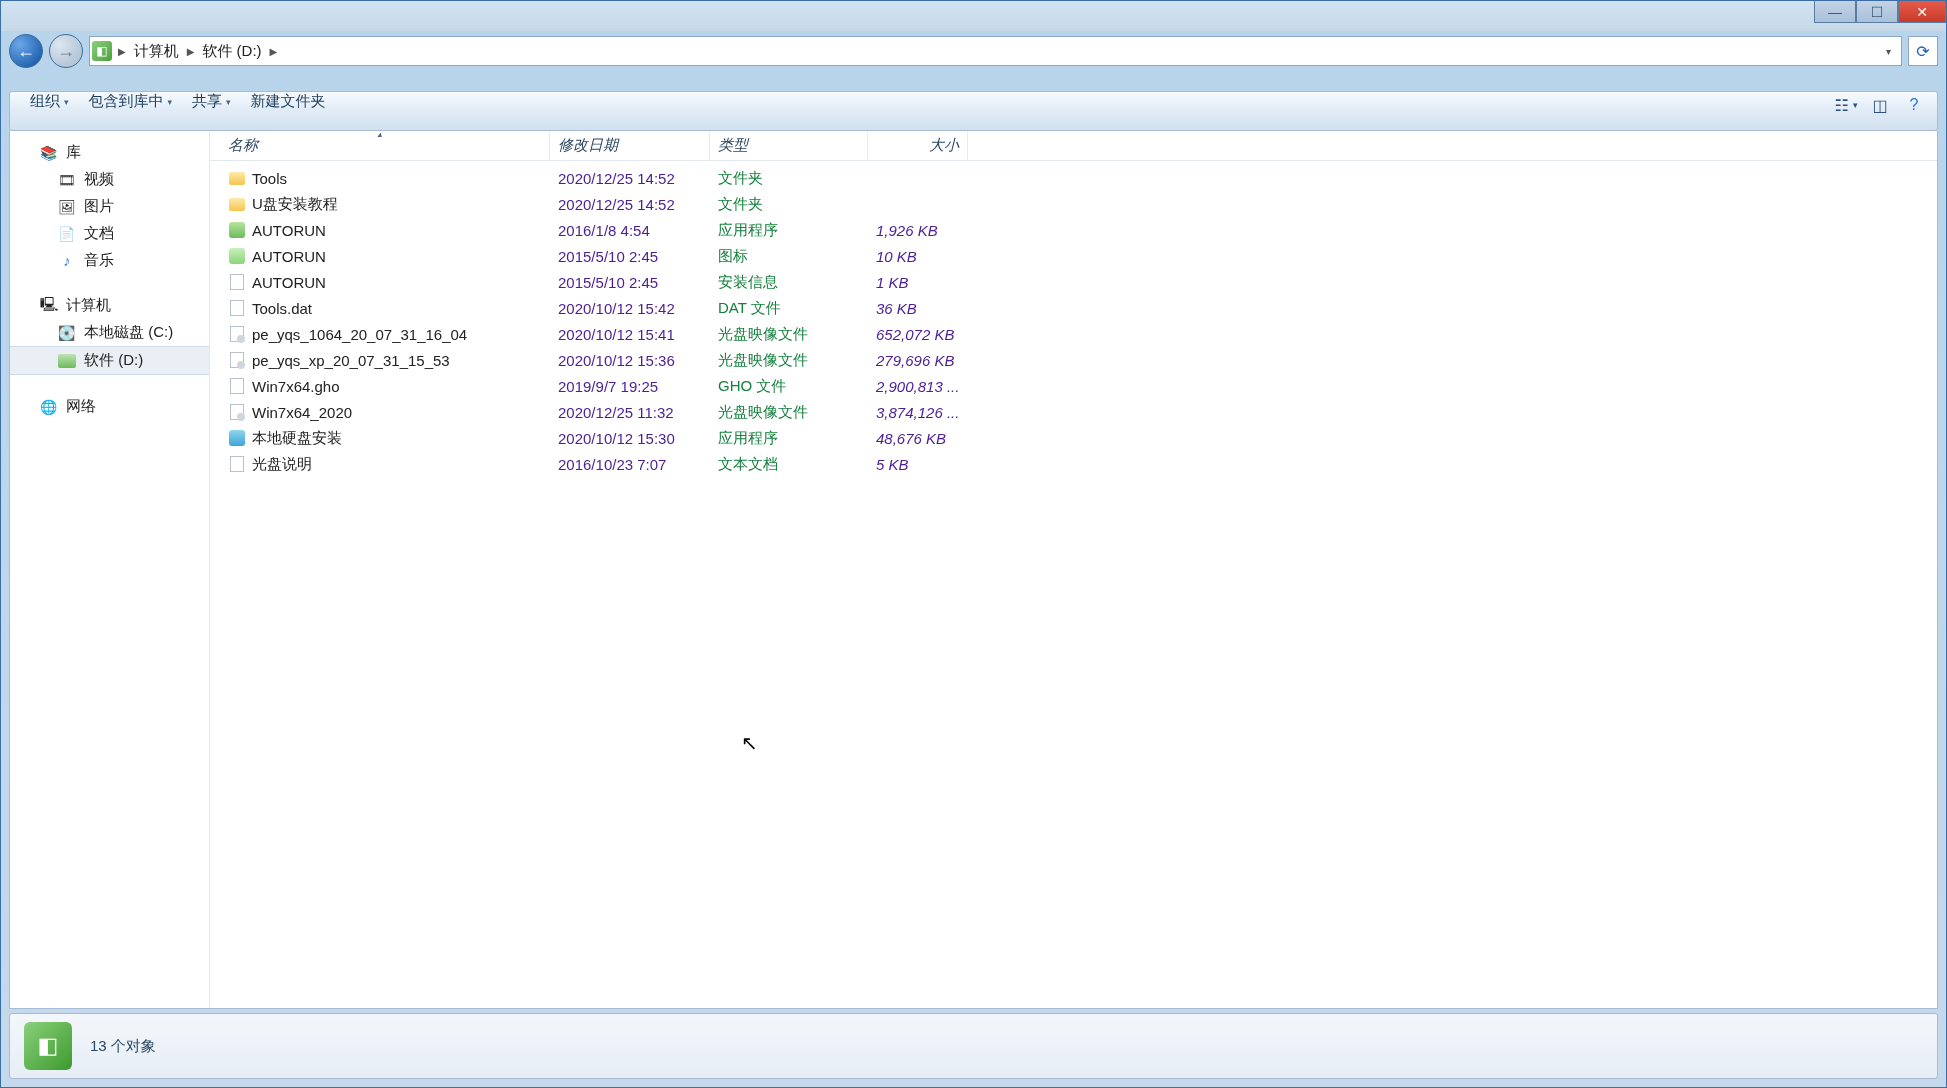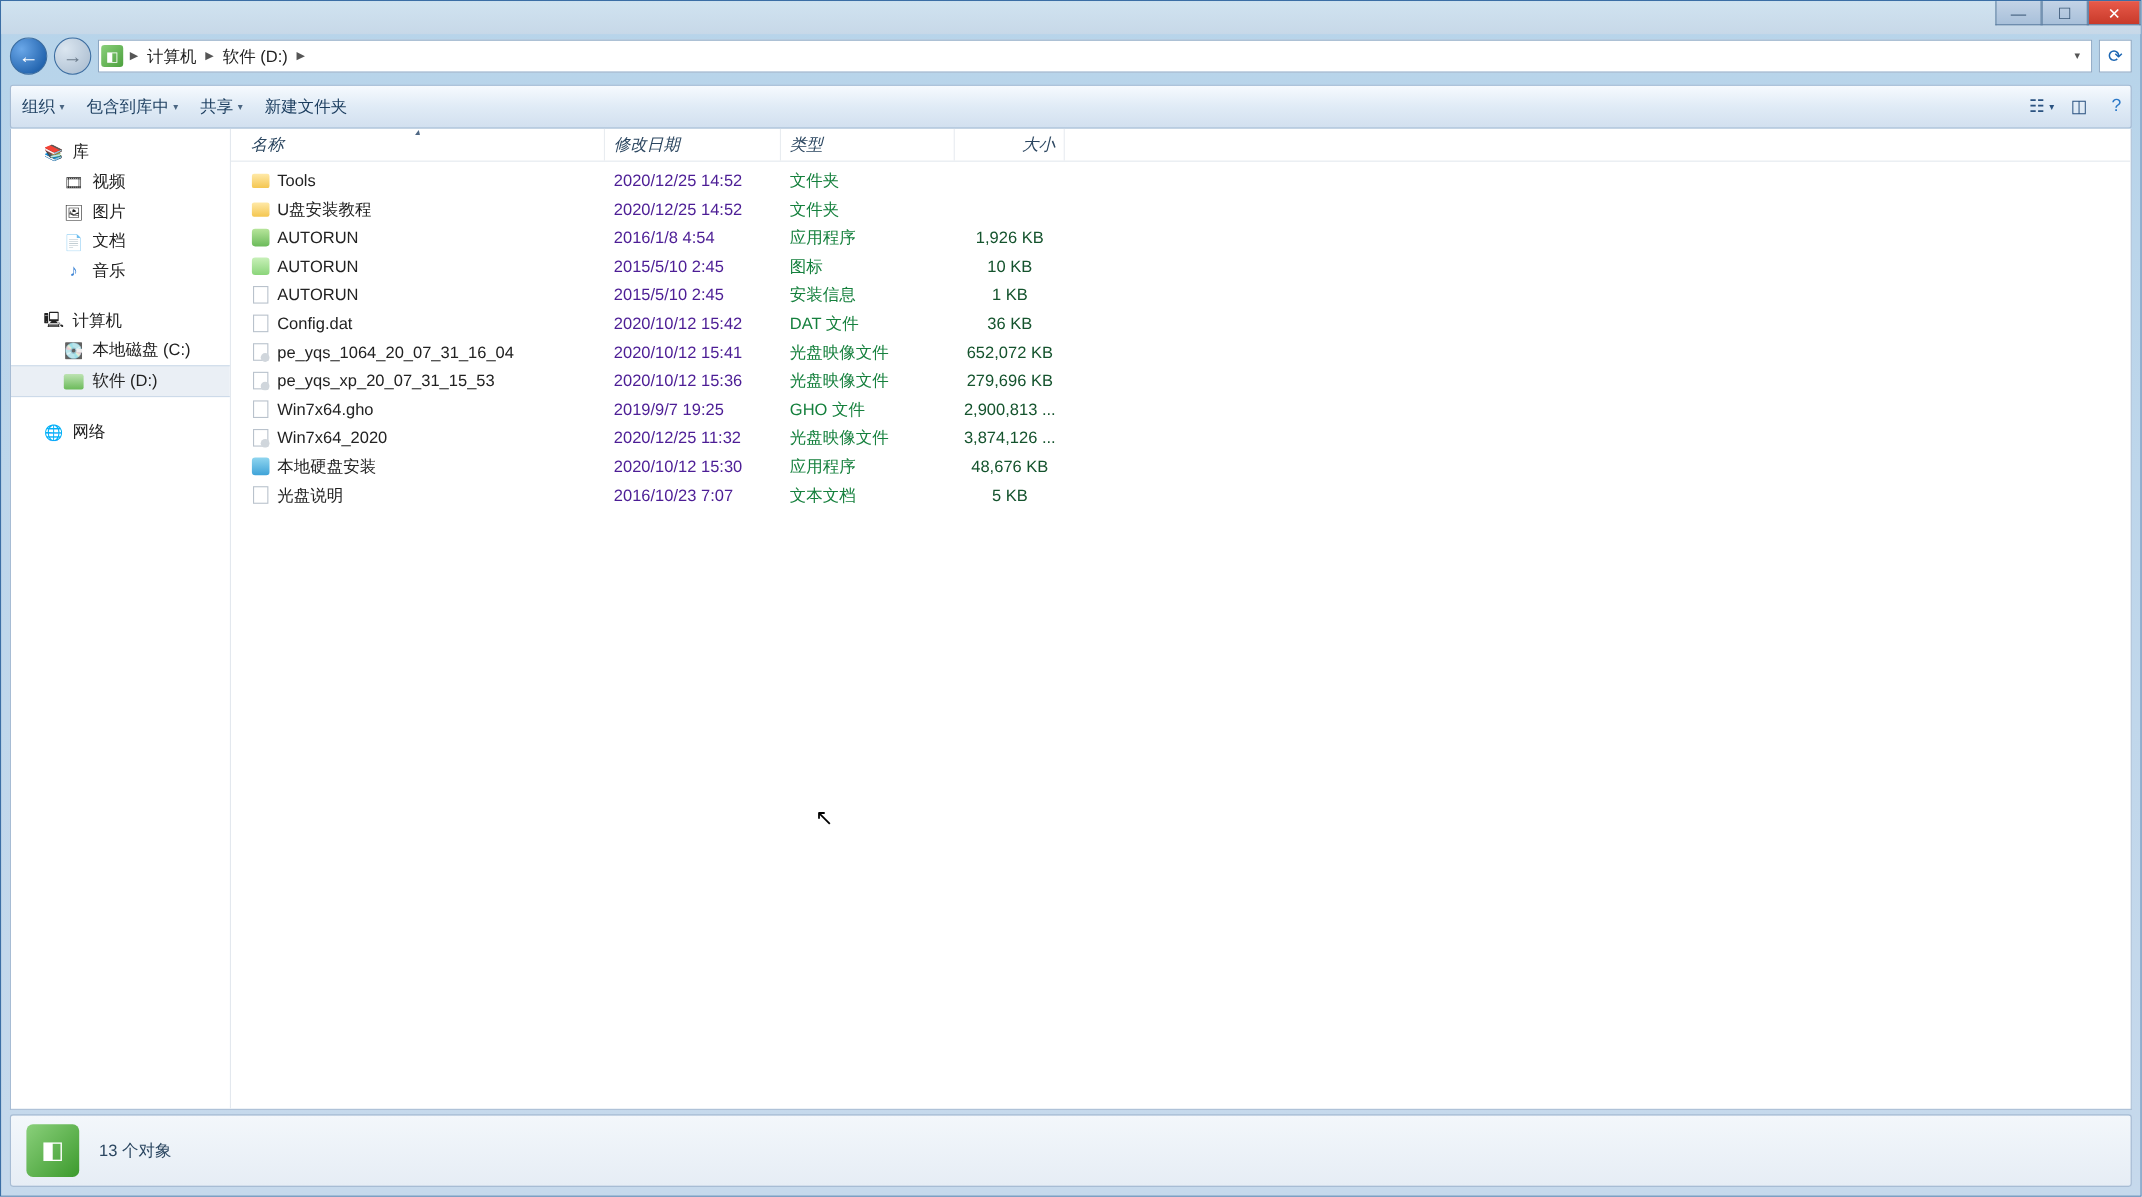--- a/index.html
+++ b/index.html
@@ -85,27 +85,27 @@
   background: #fff;
   border: 1px solid #8ba7c4;
   display: flex; align-items: center;
   padding: 0 6px;
 }
 .searchbox input { flex:1; border:none; outline:none; font-style:italic; color:#888; font-size:14px; }
 .searchbox .sicon { color:#3b6ea5; }
 
 .toolbar {
   height: 40px;
-  margin: 6px 8px 0 8px;
+  margin: 20px 8px 0 8px;
   background: linear-gradient(to bottom, #f6fafe 0%, #e0ebf6 50%, #d2e0ef 100%);
   border: 1px solid #a7bcd4;
   border-radius: 3px;
   display: flex;
-  align-items: center;
-  padding: 0 0;
+  align-items: flex-start;
+  padding: 0 10px;
 }
 .toolbar .titem { color:#1a3c5e; font-size:15px; padding: 0 10px; display:flex; align-items:center; gap:4px; }
 .toolbar .titem .dd { font-size:9px; color:#4b6682; }
 .toolbar .rightitems { margin-left:auto; display:flex; align-items:center; gap:8px; }
 .toolbar .iconbtn { width:26px; height:26px; display:flex; align-items:center; justify-content:center; color:#2a5280; font-size:16px; }
 
 .body {
   flex: 1;
   margin: 0 8px 4px 8px;
   background: #fff;
@@ -146,21 +146,21 @@
 .col-date { width: 160px; }
 .col-type { width: 158px; }
 .col-size { width: 100px; text-align: right; justify-content: flex-end; }
 
 .rows { flex:1; overflow-y:auto; padding: 4px 0; }
 .row { display:flex; height:26px; align-items:center; font-size:15px; color:#222; }
 .row .cell { padding: 0 8px; white-space: nowrap; overflow:hidden; text-overflow:ellipsis; }
 .row .cell.name { width: 340px; display:flex; align-items:center; gap:6px; padding-left:18px; }
 .row .cell.date { width: 160px; color:#4c1d95; }
 .row .cell.type { width: 158px; color:#15803d; }
-.row .cell.size { width: 100px; text-align:center; color:#14532d; }
+.row .cell.size { width: 100px; text-align:left; color:#4c1d95;font-style:italic; }
 .row.selected { background: #e6f0fa; border:1px solid #9dc1e8; border-radius:2px; }
 .row .ficon { width:18px; height:18px; display:inline-flex; align-items:center; justify-content:center; flex-shrink:0; }
 
 .statusbar {
   height: 66px;
   margin: 0 8px 8px 8px;
   background: linear-gradient(to bottom, #f3f7fb, #e6edf5);
   border: 1px solid #a7bcd4;
   border-radius: 3px;
   display: flex;
@@ -381,21 +381,21 @@
             </div>
             <div class="cell date">2015/5/10 2:45</div>
             <div class="cell type">安装信息</div>
             <div class="cell size">1 KB</div>
           </div>
           <div class="row">
             <div class="cell name">
               <span class="ficon">
                 <span class="i-dat"></span>
               </span>
-              <span>Config.dat</span>
+              <span>Tools.dat</span>
             </div>
             <div class="cell date">2020/10/12 15:42</div>
             <div class="cell type">DAT 文件</div>
             <div class="cell size">36 KB</div>
           </div>
           <div class="row">
             <div class="cell name">
               <span class="ficon">
                 <span class="i-iso"></span>
               </span>

